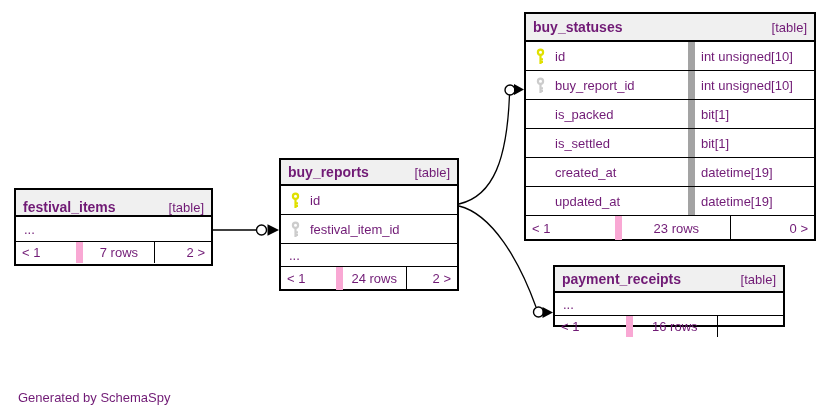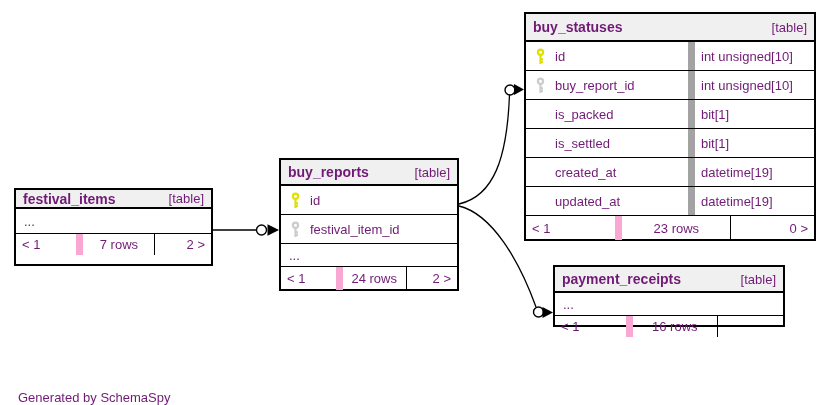--- a/index.html
+++ b/index.html
@@ -35,21 +35,21 @@
   #tbl-buy-statuses .tbl-footer{height:25px;}
   #tbl-buy-statuses .col-type{flex:0 0 126px;}
 
   #tbl-buy-reports{left:279px;top:158px;width:180px;height:133px;}
   #tbl-buy-reports .tbl-header{height:25px;}
   #tbl-buy-reports .row{height:29px;}
   #tbl-buy-reports .row-ellipsis{height:23px;}
   #tbl-buy-reports .tbl-footer{height:24px;}
 
   #tbl-festival-items{left:14px;top:188px;width:199px;height:78px;}
-  #tbl-festival-items .tbl-header{height:18px;}
+  #tbl-festival-items .tbl-header{height:26px;align-items:flex-end;}
   #tbl-festival-items .row-ellipsis{height:25px;}
   #tbl-festival-items .tbl-footer{height:22px;}
 
   #tbl-payment-receipts{left:553px;top:265px;width:232px;height:62px;}
   #tbl-payment-receipts .tbl-header{height:25px;}
   #tbl-payment-receipts .row-ellipsis{height:23px;}
   #tbl-payment-receipts .tbl-footer{height:22px;}
 
   .footer-note{position:absolute;left:18px;top:390px;font-size:13px;}
 </style>

